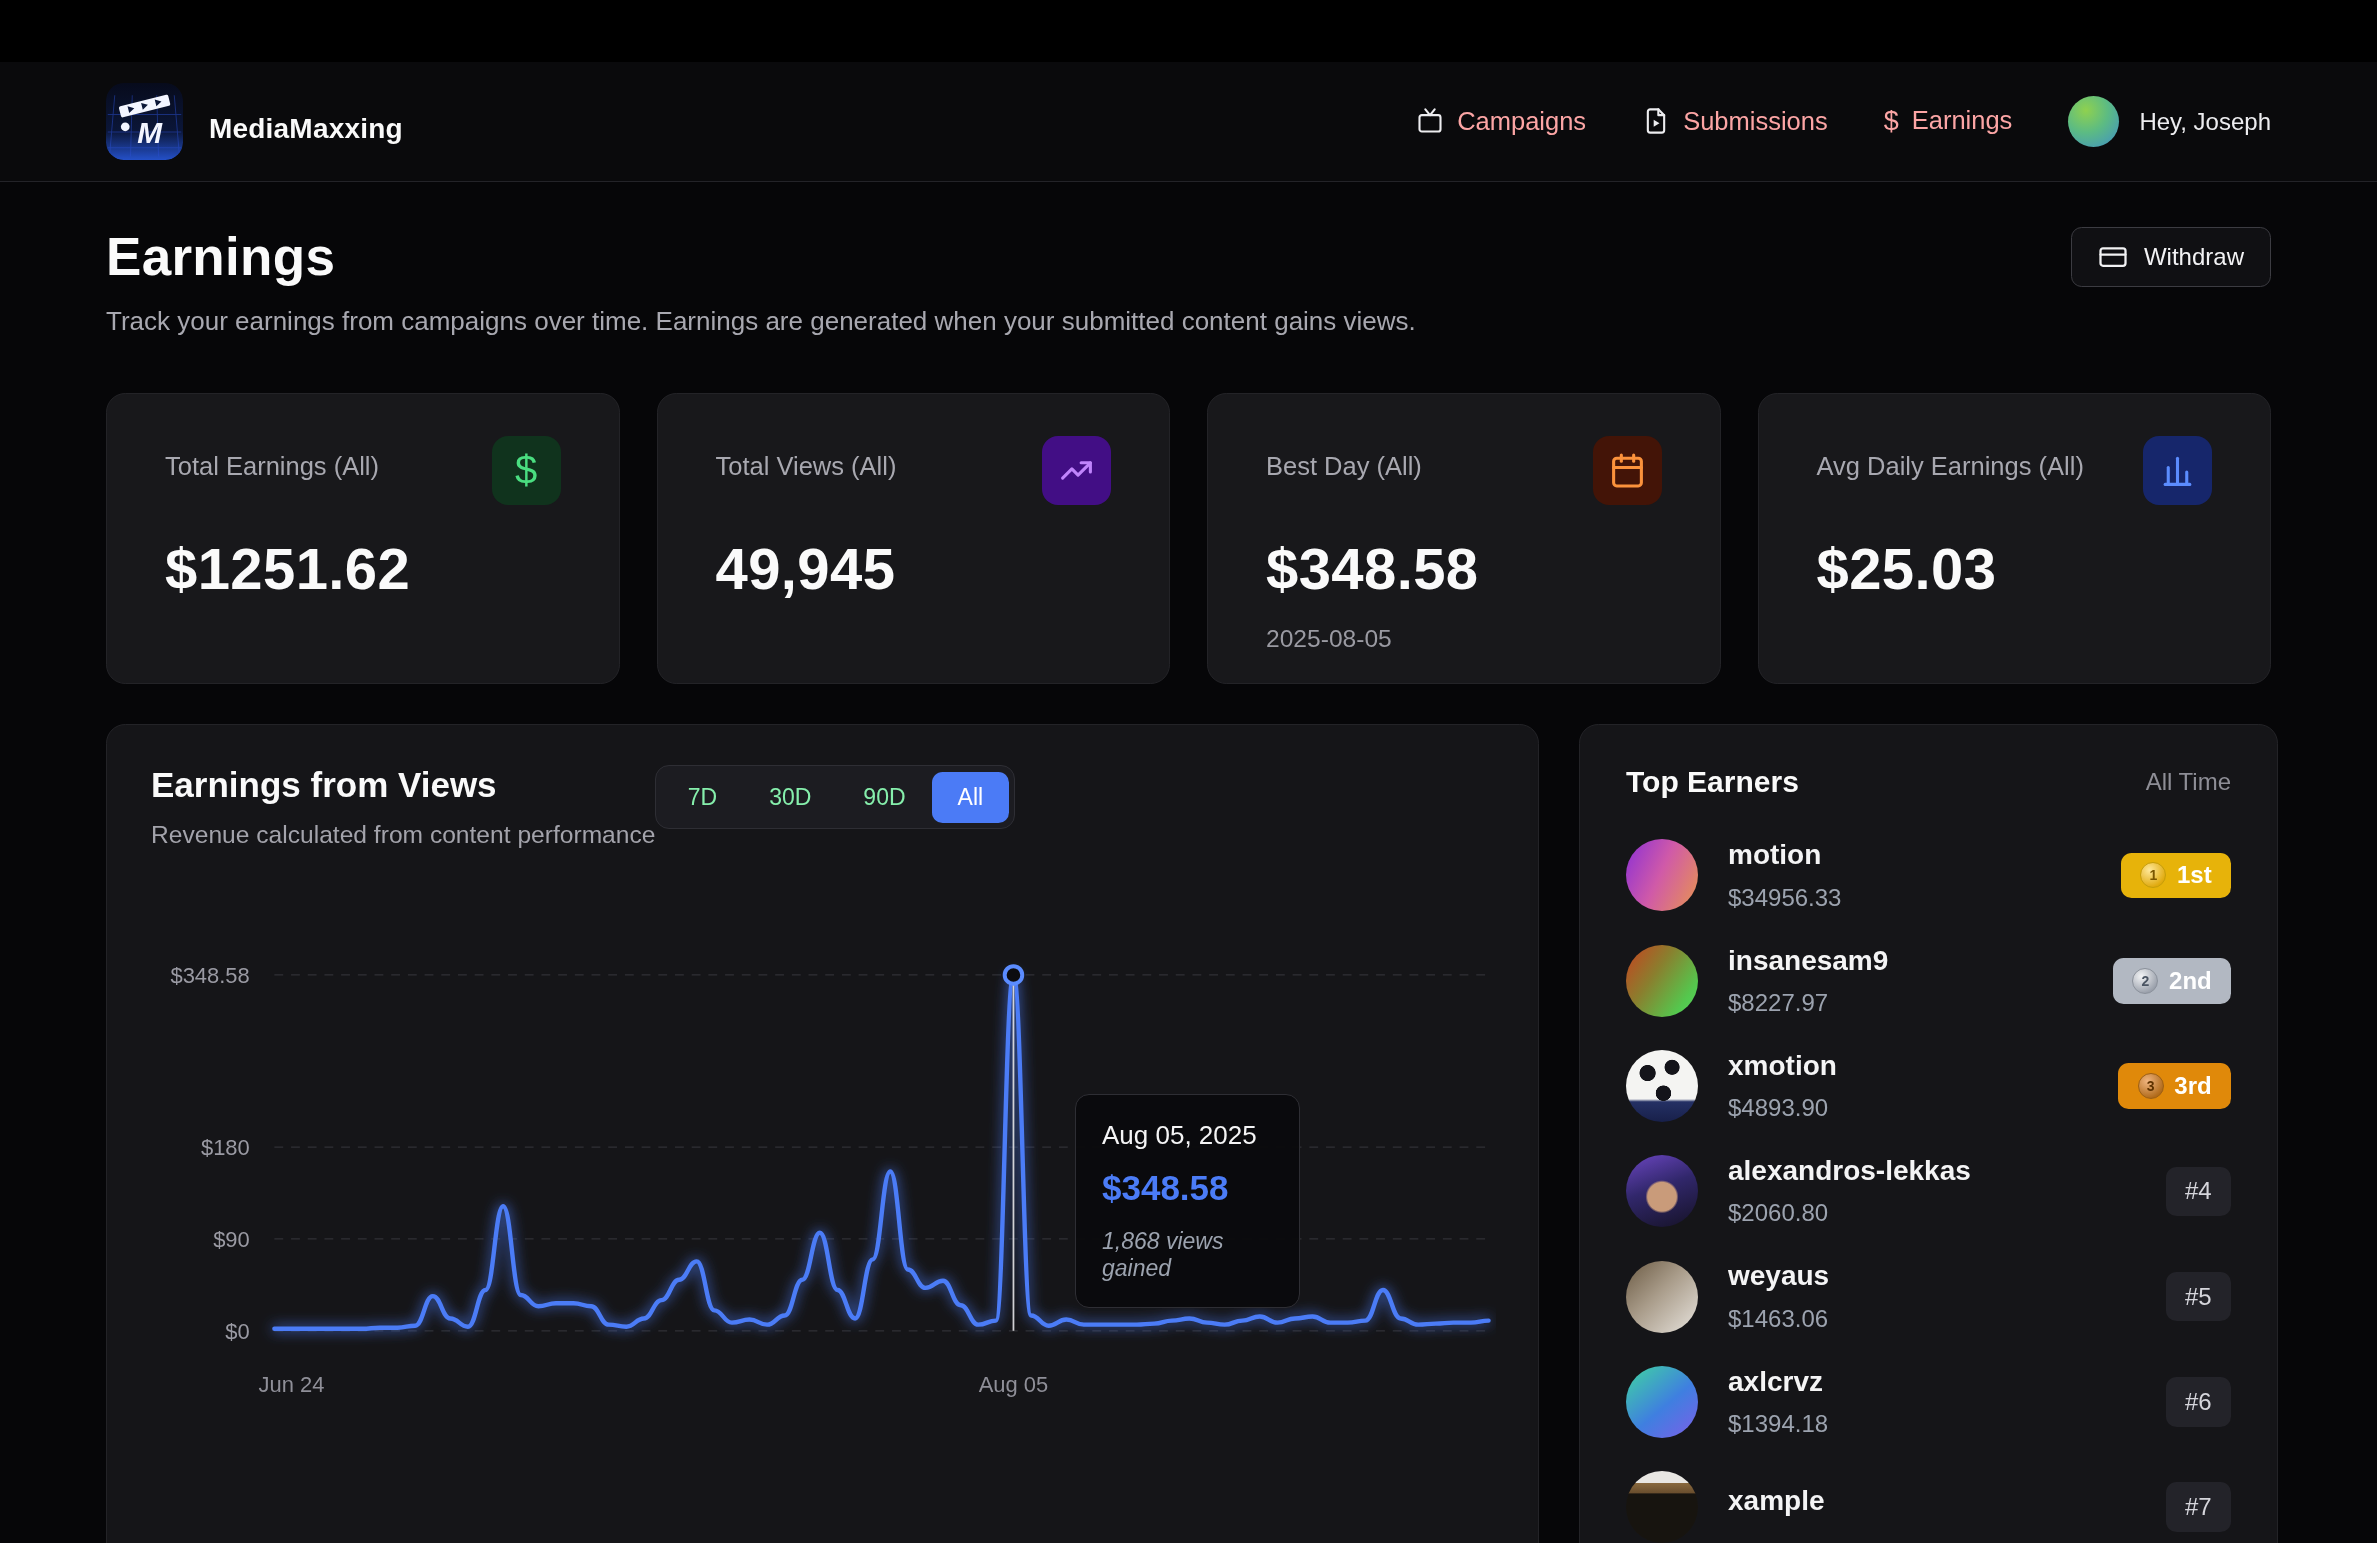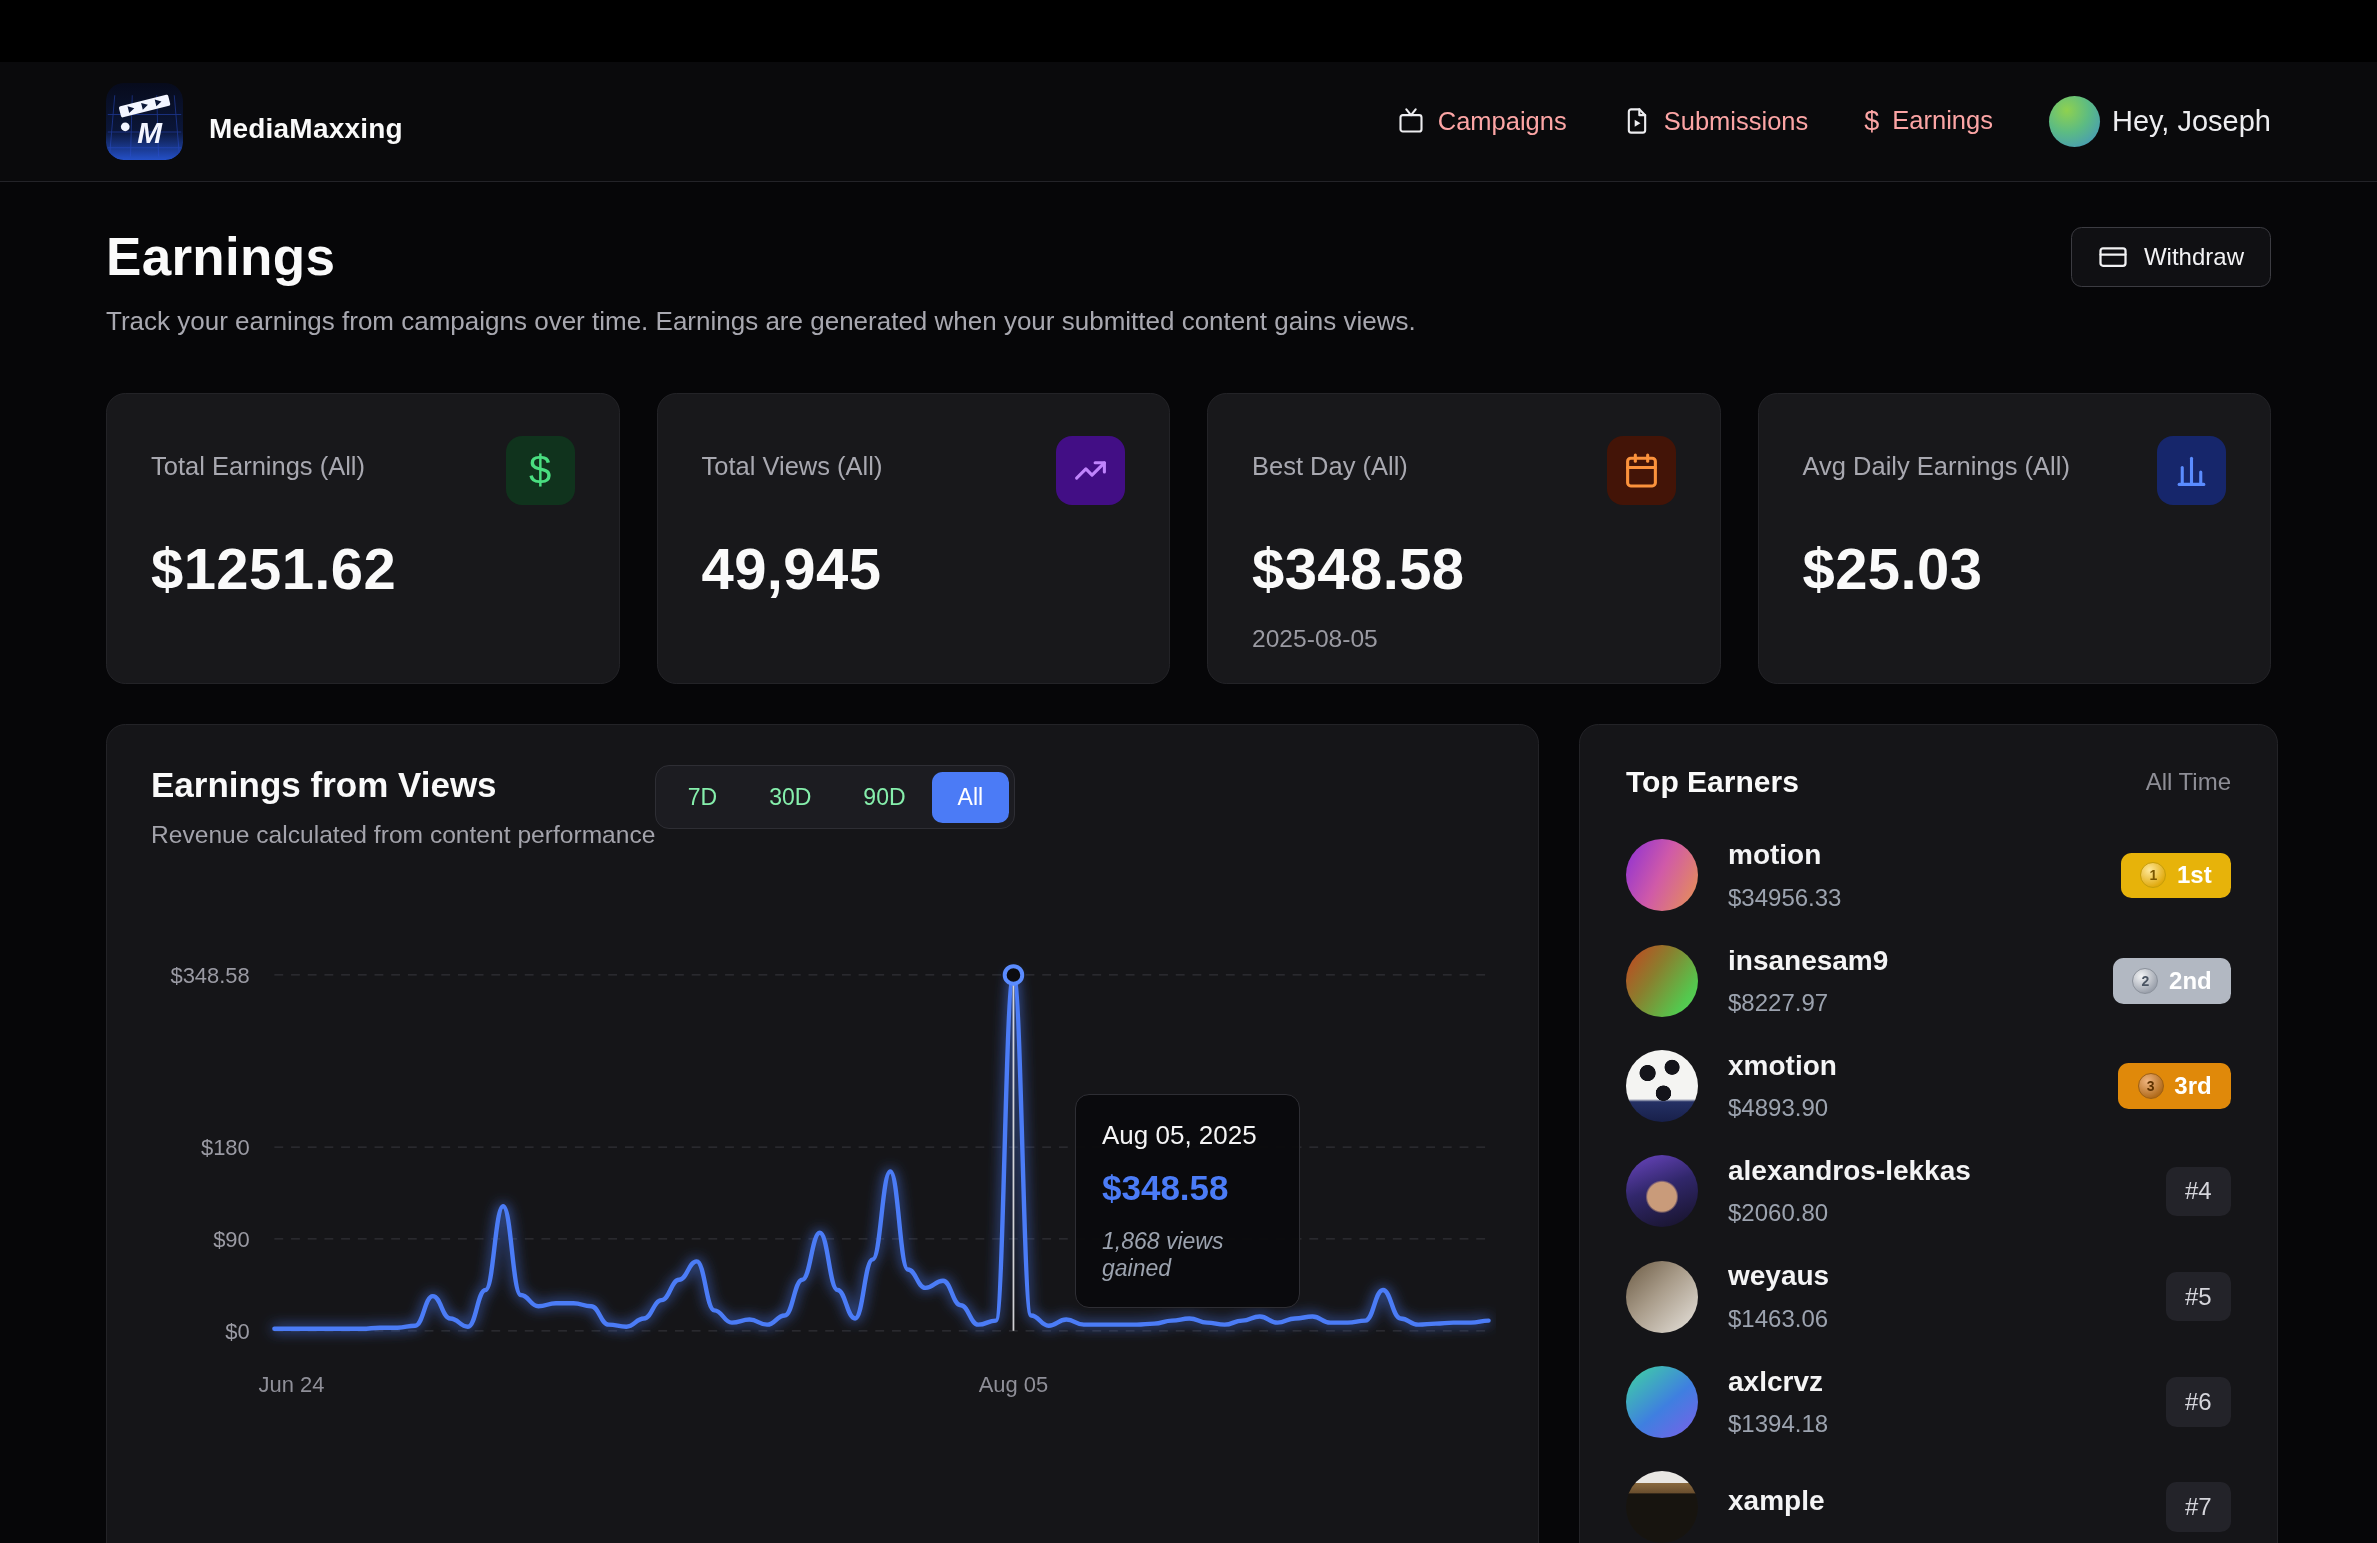--- a/index.html
+++ b/index.html
@@ -16,41 +16,41 @@
     height:120px; background:#0a0a0c; border-bottom:0.9px solid #232328;
     display:flex; align-items:center; padding:0 106px;
   }
   .brand { display:flex; align-items:center; gap:26px; }
   .logo { width:77px; height:77px; border-radius:17.6px; overflow:hidden; flex:0 0 auto; }
   .brand-name { font-size:28px; font-weight:700; letter-spacing:0.2px;margin-top:14px; }
   .nav { margin-left:auto; display:flex; align-items:center; gap:56px; }
   .nav-item { display:flex; align-items:flex-start; gap:13px; font-size:25.5px; color:#fca5a5; cursor:pointer; }
   .nav-item svg { width:28px; height:28px; stroke:#ededf0; }
   .dollar-glyph { font-size:27px; font-weight:500; }
-  .user { display:flex; align-items:center; gap:12px; font-size:29px; color:#ededf0; }
+  .user { display:flex; align-items:center; gap:20px; font-size:24px; color:#ededf0; }
   .avatar {
     width:51px; height:51px; border-radius:50%;
     background:radial-gradient(circle at 35% 28%, #8fd14f 0%, #5cbb83 45%, #3f8fc9 100%);
   }
   
   .main { padding:44px 106px 0 106px; }
   .page-head { display:flex; align-items:center; justify-content:space-between; }
   h1 { font-size:53px; font-weight:800; letter-spacing:0.3px; }
   .withdraw-btn {
     display:flex; align-items:center; gap:16px;
     background:#101013; border:0.9px solid #3c3c42; border-radius:10.6px;
     padding:14px 26px; font-size:24px; color:#f2f2f4; cursor:pointer;
   }
   .withdraw-btn svg { width:30px; height:30px; stroke:#f2f2f4; }
   .page-sub { margin-top:19.3px; font-size:26px; color:#a8a8b0; }
   
   .stats { margin-top:56px; display:grid; grid-template-columns:repeat(4,1fr); gap:37px; }
   .stat-card {
     background:#18181b; border:0.9px solid #232327; border-radius:19.3px;
-    height:291px; padding:42px 44px;
+    height:291px; padding:42px 58px;
   }
   .stat-top { display:flex; justify-content:space-between; align-items:flex-start; }
   .stat-label { font-size:25.5px; color:#a8a8b0; margin-top:16px; }
   .stat-icon {
     width:69px; height:69px; border-radius:16px;
     display:flex; align-items:center; justify-content:center;
   }
   .stat-icon svg { width:37px; height:37px; }
   .ic-green  { background:#10331d; color:#4ade80; }
   .ic-purple { background:#420e85; color:#c084fc; }

